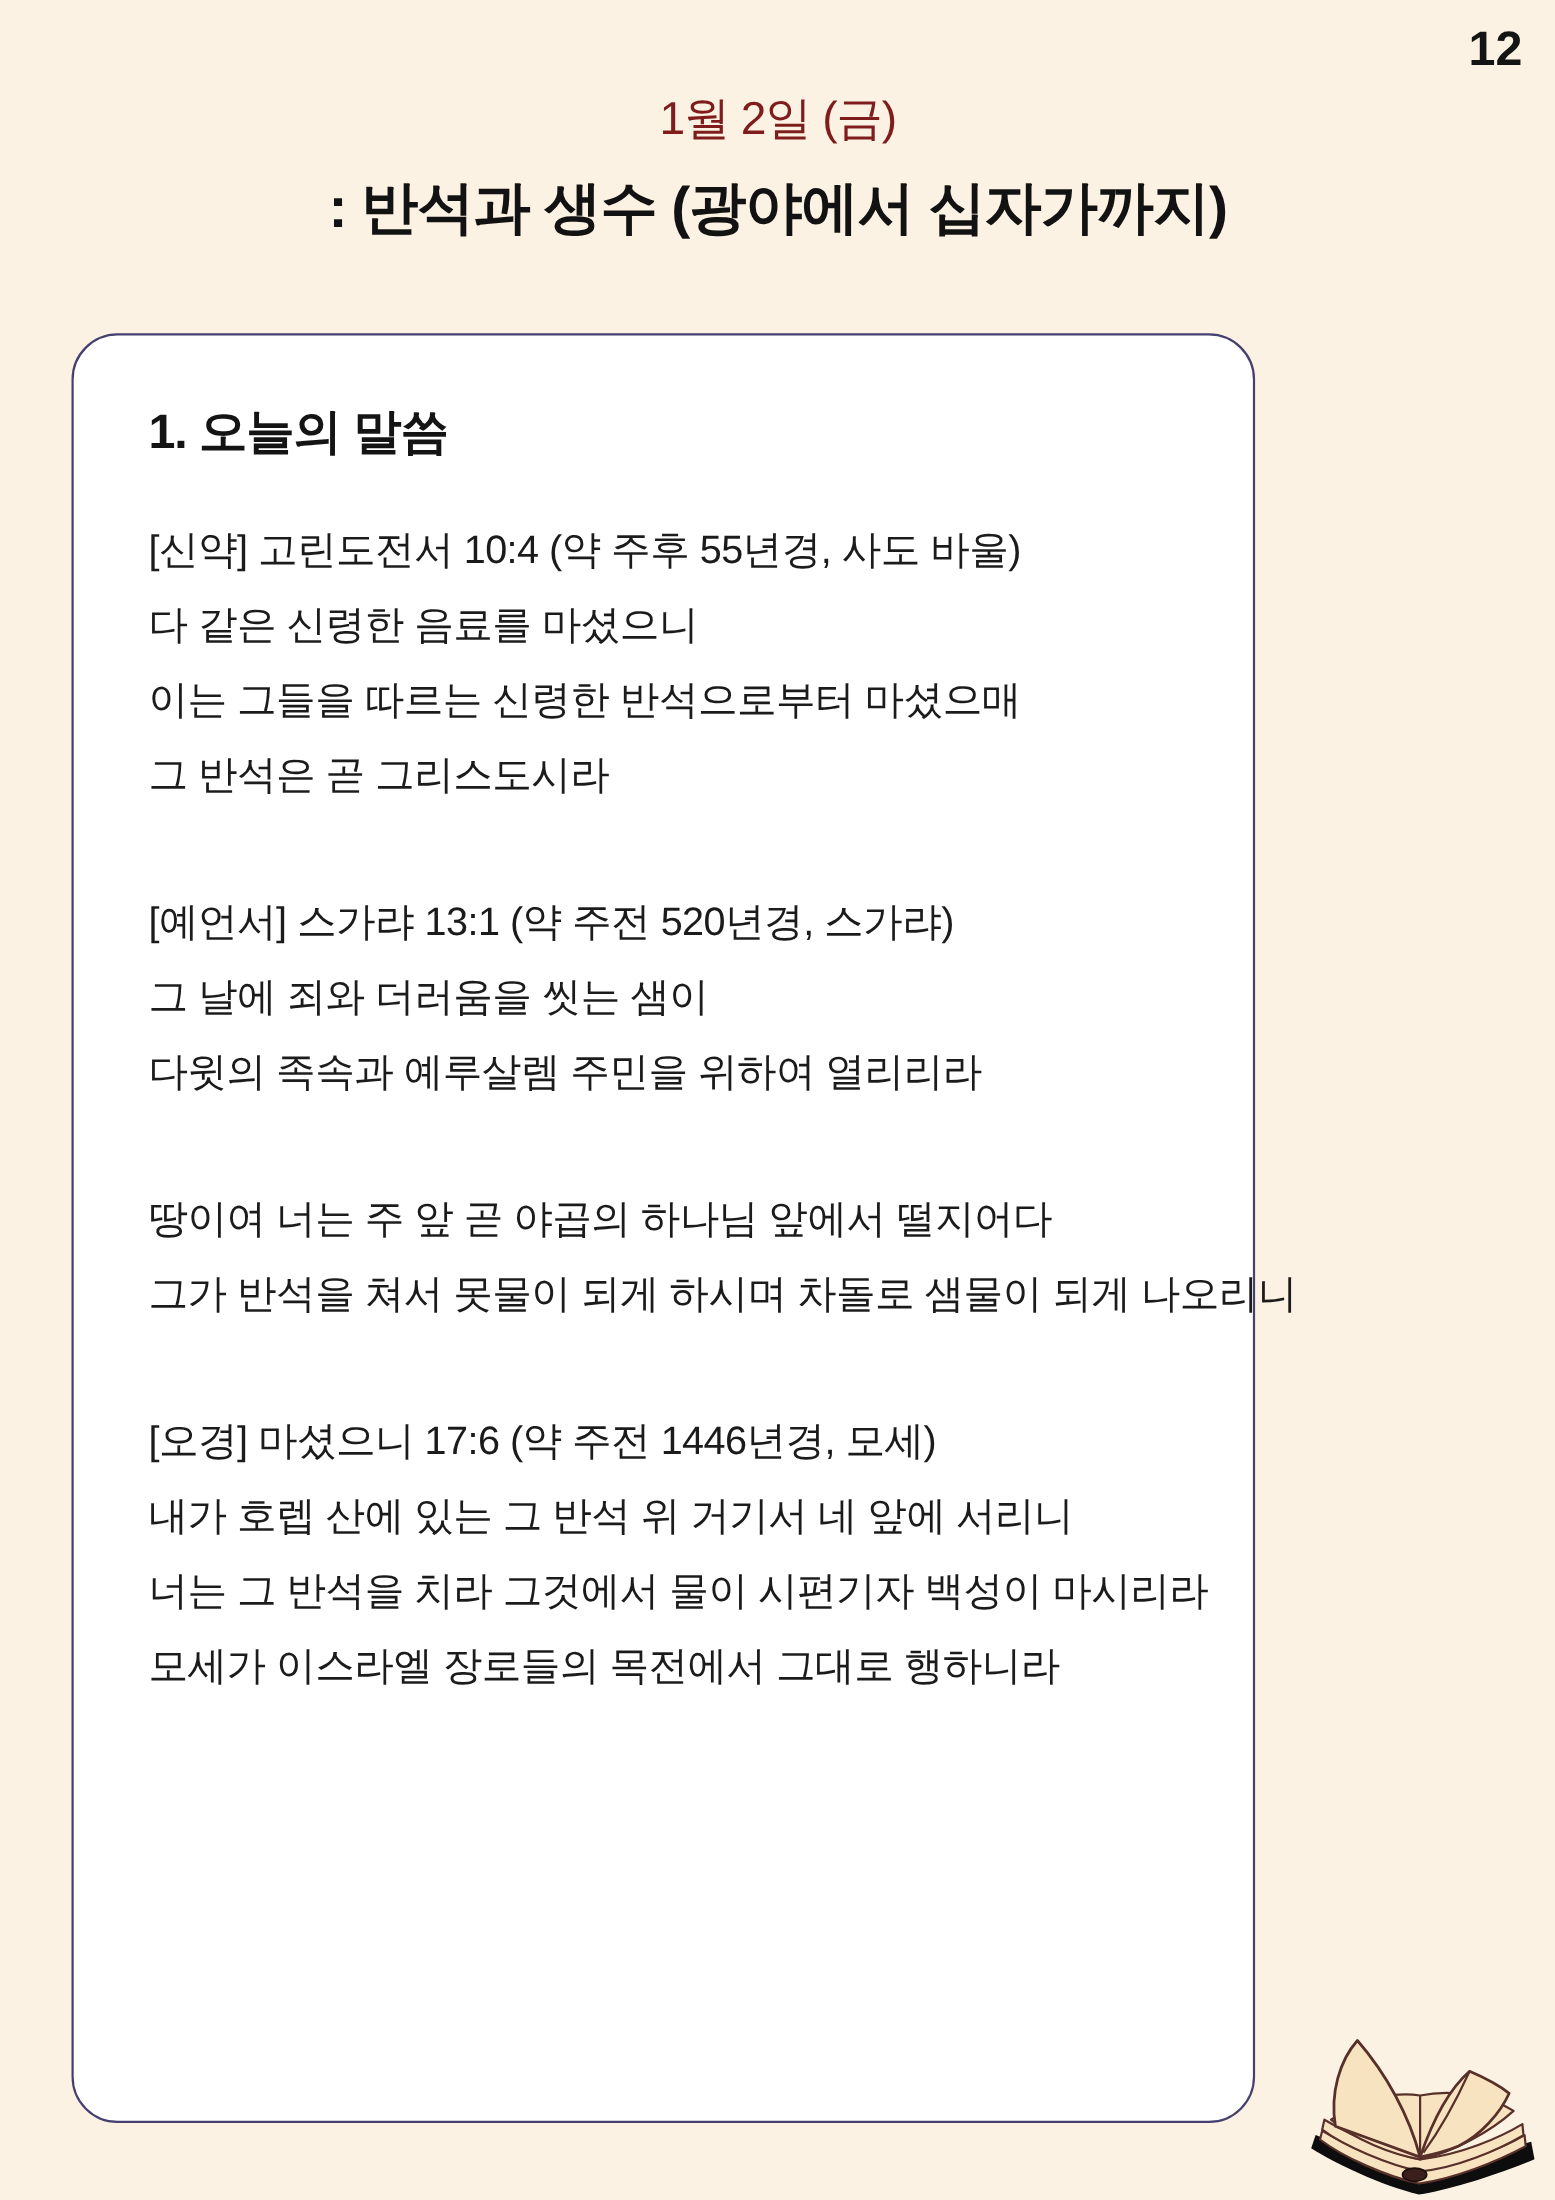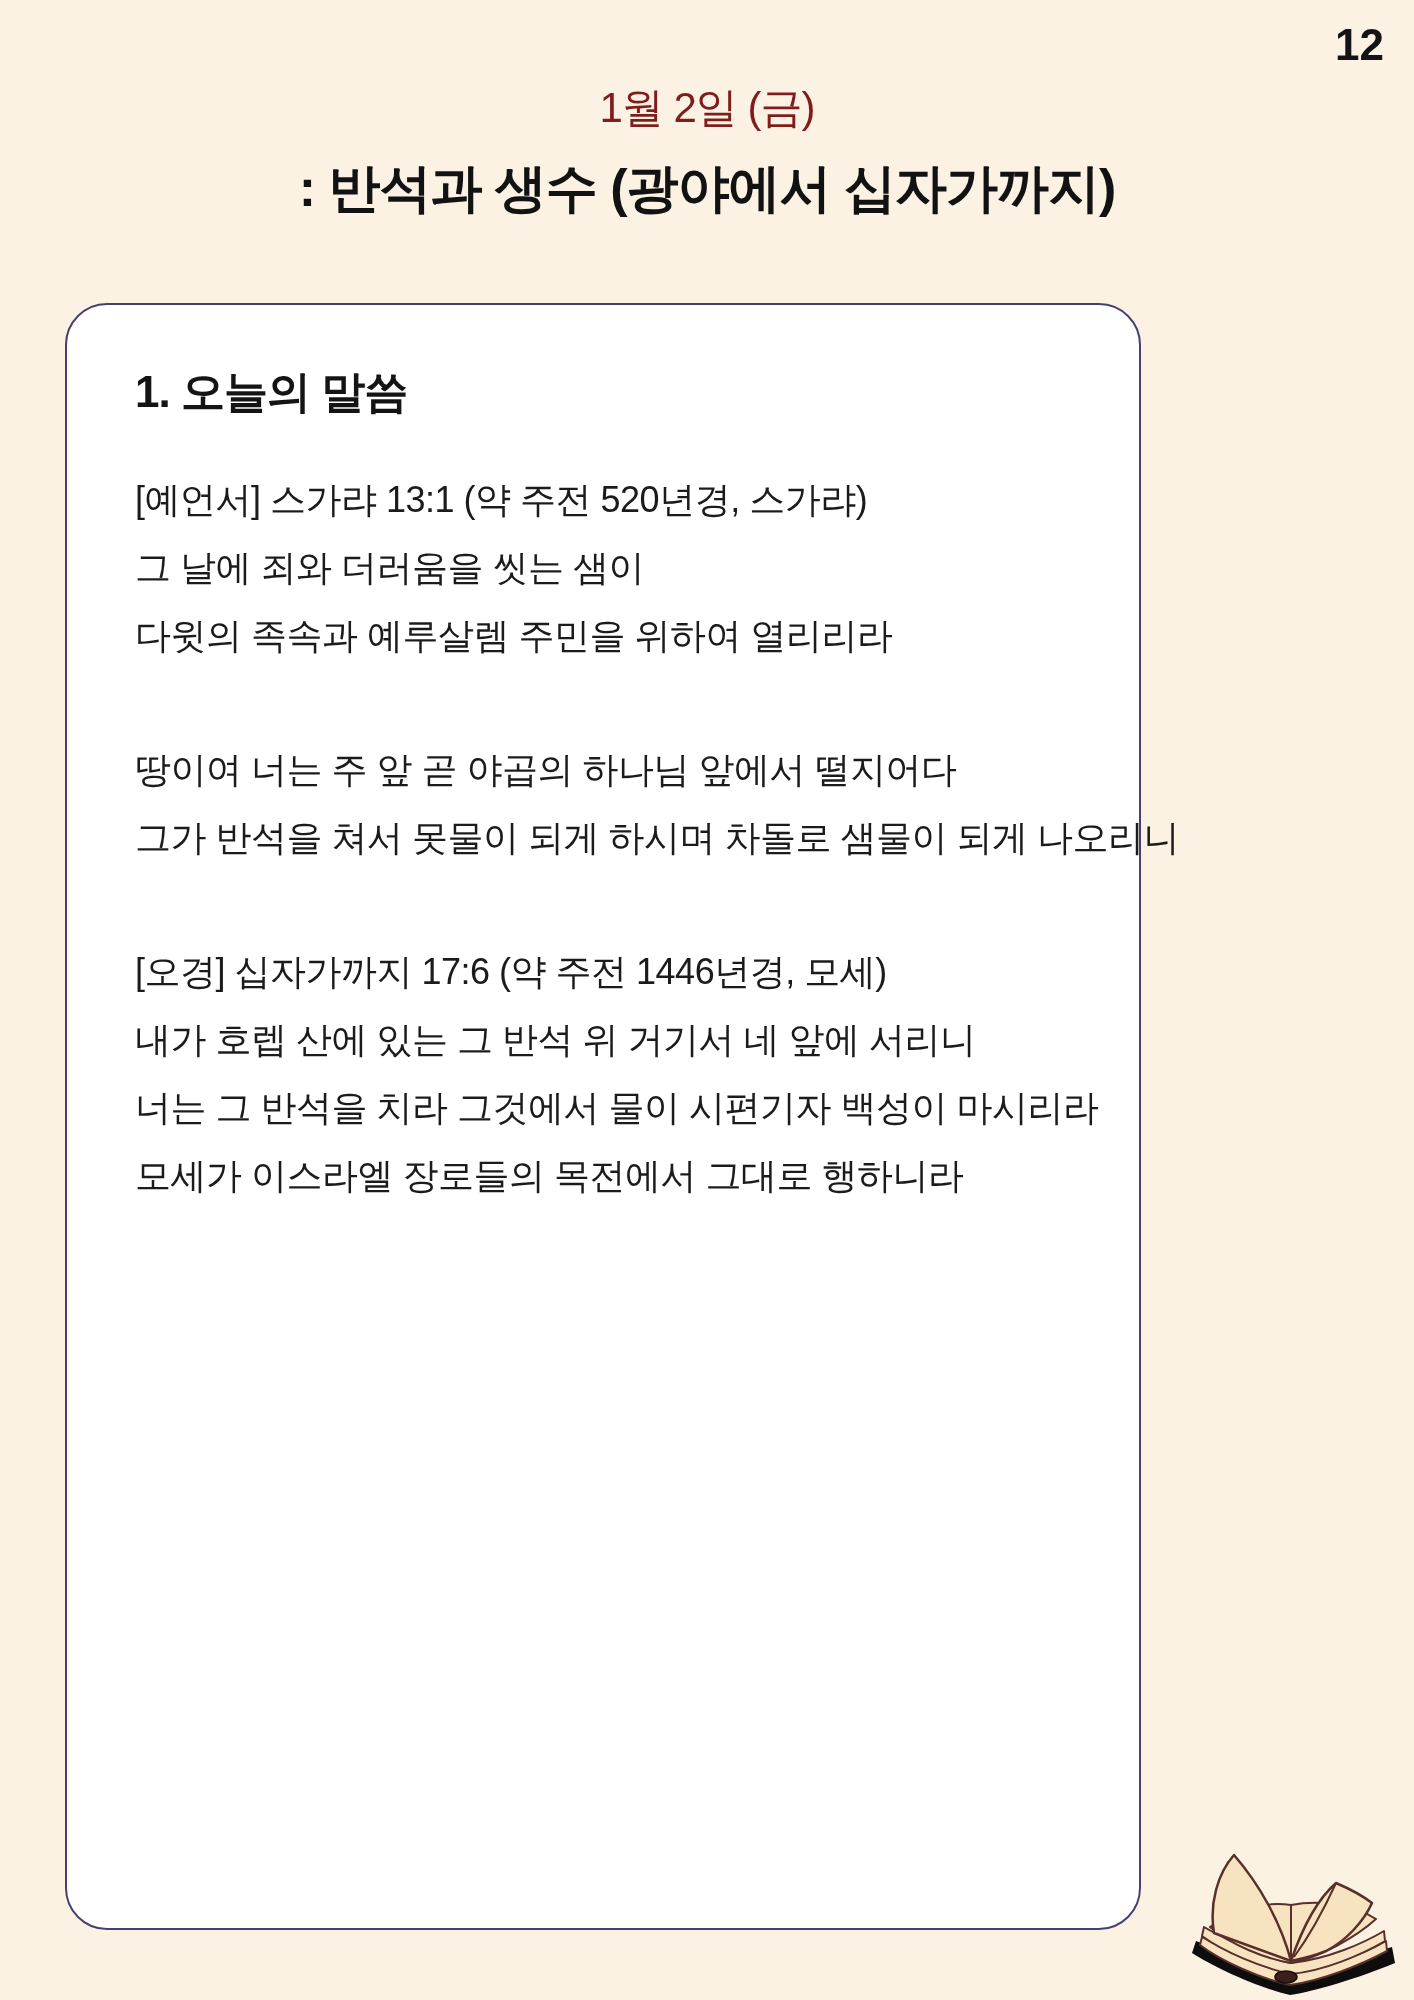--- a/index.html
+++ b/index.html
@@ -82,34 +82,40 @@
   <div class="page-number">12</div>
 
   <div class="header">
     <div class="date-line">1월 2일 (금)</div>
     <h1 class="page-title">: 반석과 생수 (광야에서 십자가까지)</h1>
   </div>
 
   <div class="card">
     <h2 class="section-title">1. 오늘의 말씀</h2>
 
+    <div class="passage">
+      <p>[신약] 고린도전서 10:4 (약 주후 55년경, 사도 바울)</p>
+      <p>다 같은 신령한 음료를 마셨으니</p>
+      <p>이는 그들을 따르는 신령한 반석으로부터 마셨으매</p>
+      <p>그 반석은 곧 그리스도시라</p>
+    </div>
 
     <div class="passage">
       <p>[예언서] 스가랴 13:1 (약 주전 520년경, 스가랴)</p>
       <p>그 날에 죄와 더러움을 씻는 샘이</p>
       <p>다윗의 족속과 예루살렘 주민을 위하여 열리리라</p>
     </div>
 
     <div class="passage">
       <p>땅이여 너는 주 앞 곧 야곱의 하나님 앞에서 떨지어다</p>
       <p>그가 반석을 쳐서 못물이 되게 하시며 차돌로 샘물이 되게 나오리니</p>
     </div>
 
     <div class="passage">
-      <p>[오경] 십자가까지 17:6 (약 주전 1446년경, 모세)</p>
+      <p>[오경] 마셨으니 17:6 (약 주전 1446년경, 모세)</p>
       <p>내가 호렙 산에 있는 그 반석 위 거기서 네 앞에 서리니</p>
       <p>너는 그 반석을 치라 그것에서 물이 시편기자 백성이 마시리라</p>
       <p>모세가 이스라엘 장로들의 목전에서 그대로 행하니라</p>
     </div>
   </div>
 
   <div class="book">
     <svg width="214" height="152" viewBox="0 0 214 152" xmlns="http://www.w3.org/2000/svg">
 
       <path d="M10,96 L104,132 L206,102 L209,118 C170,134 130,146 104,150 C70,142 28,122 6,108 Z" fill="#0d0d0d"></path>

